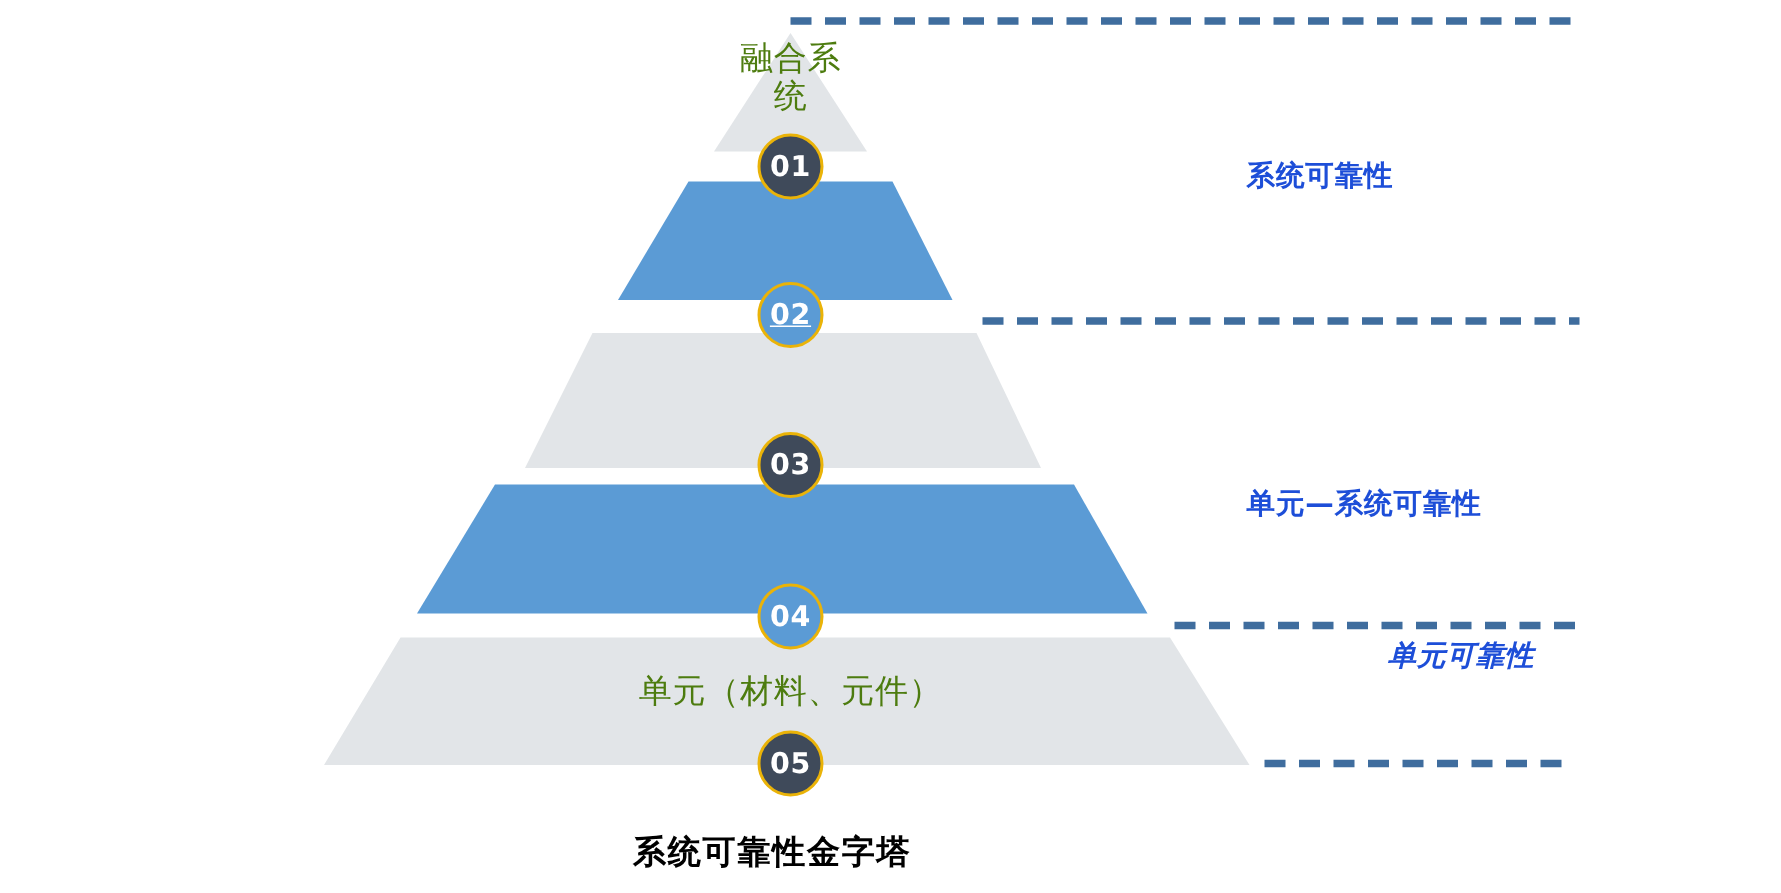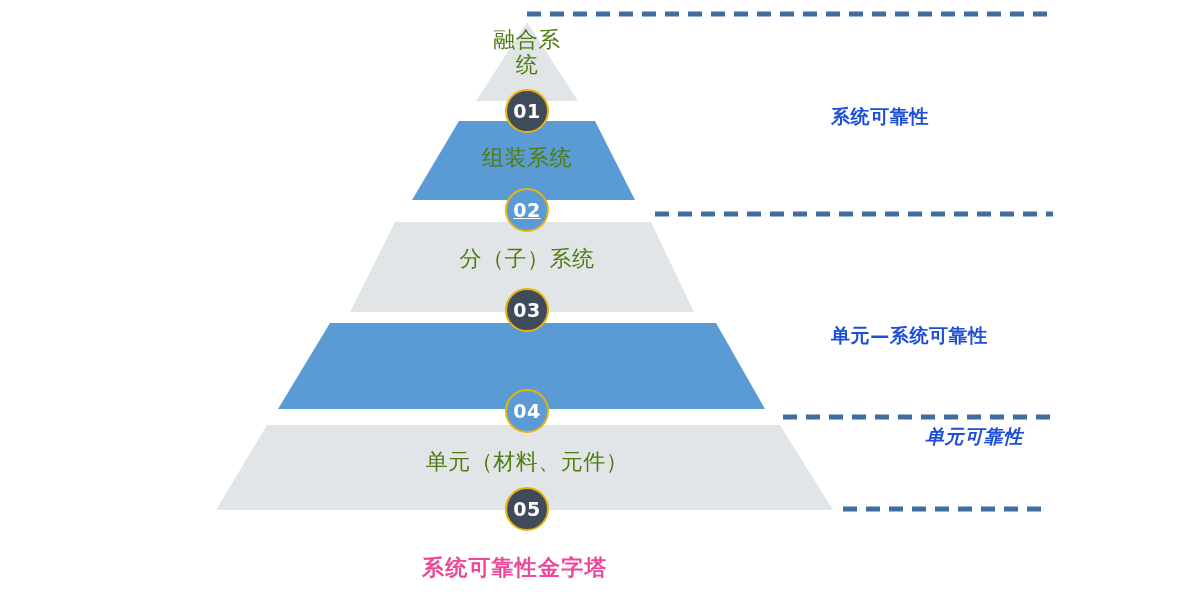--- a/index.html
+++ b/index.html
@@ -54,21 +54,21 @@
     position: absolute;
     color: #1d4ed8;
     font-size: 19px;
     font-weight: bold;
     letter-spacing: 0.6px;
     white-space: nowrap;
     font-family: "DejaVu Sans", "Liberation Sans", sans-serif;
   }
   #chart-title {
     position: absolute;
-    color: #ec4899;
+    color: #000000;
     font-size: 22px;
     font-weight: bold;
     letter-spacing: 1.2px;
     white-space: nowrap;
     font-family: Liberation Sans, sans-serif;
   }
 </style>
 </head>
 <body>
 
@@ -88,23 +88,21 @@
 
     <line x1="527" y1="14" x2="1053" y2="14" stroke="#3F6D9E" stroke-width="5" stroke-dasharray="14 9"></line>
     <line x1="655" y1="214" x2="1053" y2="214" stroke="#3F6D9E" stroke-width="5" stroke-dasharray="14 9"></line>
     <line x1="783" y1="417" x2="1053" y2="417" stroke="#3F6D9E" stroke-width="5" stroke-dasharray="14 9"></line>
     <line x1="843" y1="509" x2="1043" y2="509" stroke="#3F6D9E" stroke-width="5" stroke-dasharray="14 9"></line>
   </svg>
 
   <div class="layer-label" style="left:447px; top:28px; width:160px;">融合系
 统</div>
 
-  <div class="layer-label" style="left:427px; top:146px; width:200px;">组装系统</div>
 
-  <div class="layer-label" style="left:407px; top:247px; width:240px;">分（子）系统</div>
 
 
   <div class="layer-label" style="left:377px; top:450px; width:300px;">单元（材料、元件）</div>
 
   <div class="badge" style="left:505px; top:89px; background:#3F4A5A;">01</div>
 
   <div class="badge" style="left:505px; top:188px; background:#5B9BD5;text-decoration:underline;">02</div>
 
   <div class="badge" style="left:505px; top:288px; background:#3F4A5A;">03</div>
 

